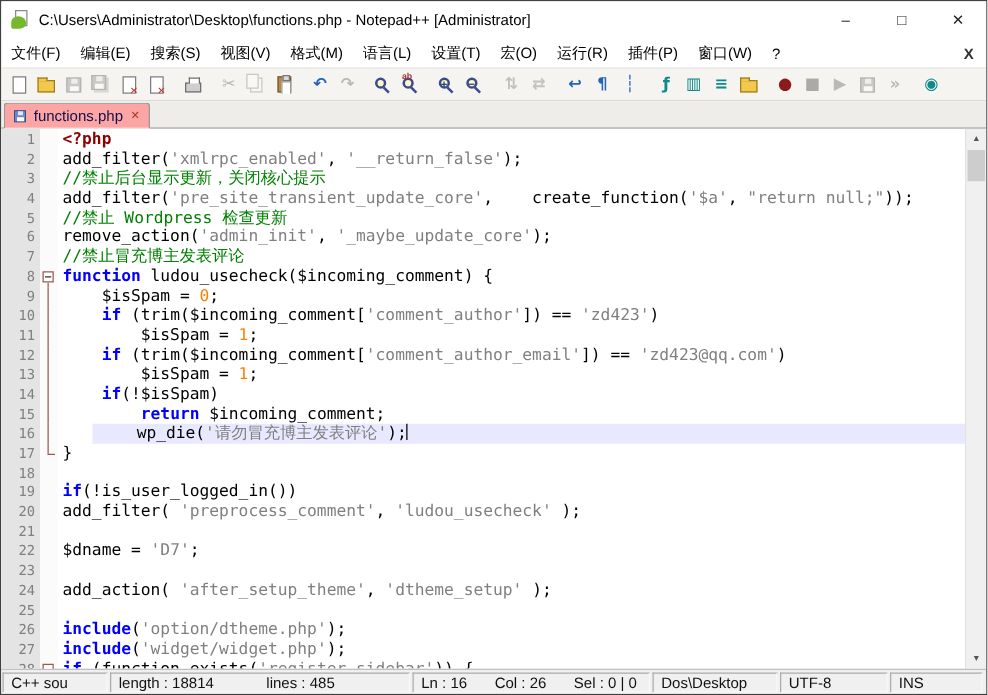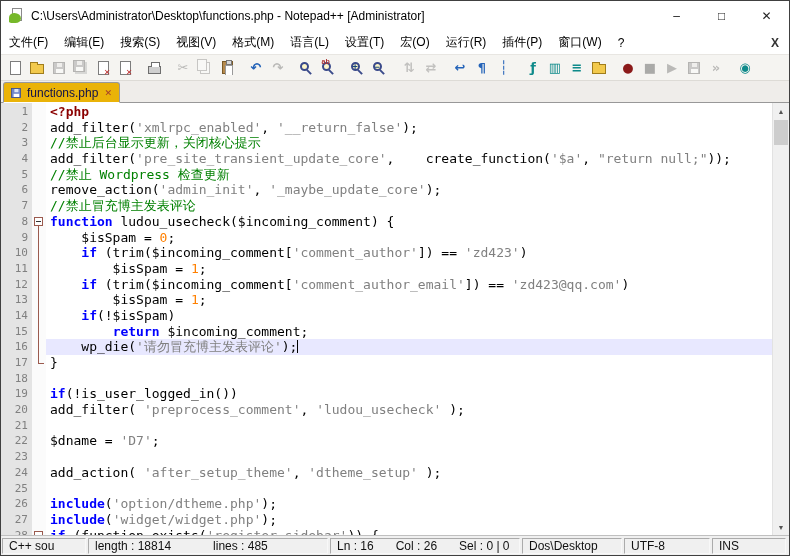--- a/index.html
+++ b/index.html
@@ -43,40 +43,40 @@
   .ic-paste::before { content:''; position:absolute; left:2px; top:3px; width:6px; height:9px; background:#fff; border:1px solid #999; border-bottom:none; }
   .ic-paste::after { content:''; position:absolute; left:3px; top:-2px; width:4px; height:3px; background:#d9d9d9; border:1px solid #777; }
   .ic-magnifier,.ic-magnifier-replace,.ic-magnifier-plus,.ic-magnifier-minus { width:9px; height:9px; border:2px solid #3a4a8a; border-radius:50%; margin:-3px 3px 0 -3px; position:relative; background:#fdf6c9; }
   .ic-magnifier::after,.ic-magnifier-replace::after,.ic-magnifier-plus::after,.ic-magnifier-minus::after { content:''; position:absolute; width:6px; height:2px; background:#3a4a8a; transform:rotate(45deg); right:-5px; bottom:-4px; }
   .ic-magnifier-replace::before { content:'ab'; position:absolute; left:-2px; top:-6px; font-size:7px; font-weight:bold; color:#a33; }
   .ic-magnifier-plus::before { content:'+'; position:absolute; left:0; top:-2px; font-size:9px; font-weight:bold; color:#16477a; }
   .ic-magnifier-minus::before { content:'−'; position:absolute; left:0; top:-2px; font-size:9px; font-weight:bold; color:#16477a; }
 
   
   .tabbar { height:22px; background:#efedea; border-bottom:1px solid #989898; display:flex; align-items:flex-end; padding-left:2px; flex:0 0 auto; }
-  .tab { height:21px; margin-bottom:-1px; background:#eab308; border:1px solid #989898; border-bottom:1px solid #fff; border-radius:3px 3px 0 0; display:flex; align-items:center; gap:5px; padding:0 6px; font-size:12px; color:#10104a; }
+  .tab { height:21px; margin-bottom:-1px; background:#fca5a5; border:1px solid #989898; border-bottom:1px solid #fff; border-radius:3px 3px 0 0; display:flex; align-items:center; gap:5px; padding:0 6px; font-size:12px; color:#10104a; }
   .tab .ic-floppy { transform:scale(.8); }
   .tab-label { white-space:nowrap; }
   .tab-close { font-size:9px; font-weight:bold; color:#a33c2e; padding:0 1px; }
 
   
   .editor { height:432px; display:flex; overflow:hidden; background:#fff; flex:0 0 auto; }
   .row { height:15.7px; line-height:15.7px; }
   .gutter { width:31px; background:#e4e4e4; color:#808080; text-align:right; font-family:"DejaVu Sans Mono","Liberation Mono",monospace; font-size:11px; padding:1px 4px 0 0; flex:0 0 auto; }
   .foldcol { width:14px; background:#fbfbfb; padding-top:1px; flex:0 0 auto; }
   .fcell { position:relative; width:14px; }
   .f-mid::before { content:''; position:absolute; left:6px; top:0; bottom:0; width:1px; background:#9b5a4e; }
   .f-start::before { content:''; position:absolute; left:6px; top:12px; bottom:0; width:1px; background:#9b5a4e; }
   .f-end::before { content:''; position:absolute; left:6px; top:0; height:8px; width:1px; background:#9b5a4e; }
   .f-end::after { content:''; position:absolute; left:6px; top:8px; width:6px; height:1px; background:#9b5a4e; }
   .fbox { position:absolute; left:2px; top:3px; width:9px; height:9px; border:1px solid #9b5a4e; background:#fff; z-index:1; }
   .fbox::after { content:''; position:absolute; left:1px; top:3px; width:5px; height:1px; background:#333; }
   .codecol { flex:1 1 auto; overflow:hidden; font-family:"DejaVu Sans Mono","Liberation Mono",monospace; font-size:13px; white-space:pre; padding-top:1px; }
   .code-line { padding-left:4px; }
-  .code-line.current { background:#e8e8ff; }
+  .code-line.current { background:#e8e8ff;margin-left:28px; }
   .tk-d { color:#000; }
   .tk-k { color:#0000ff; font-weight:bold; }
   .tk-s { color:#808080; }
   .tk-c { color:#008000; }
   .tk-n { color:#ff8000; }
   .tk-t { color:#8b0000; font-weight:bold; }
   .caret { display:inline-block; width:1px; height:13px; background:#000; vertical-align:-2px; }
 
   
   .vscroll { width:17px; background:#f0f0f0; border-left:1px solid #e2e2e2; display:flex; flex-direction:column; flex:0 0 auto; }

